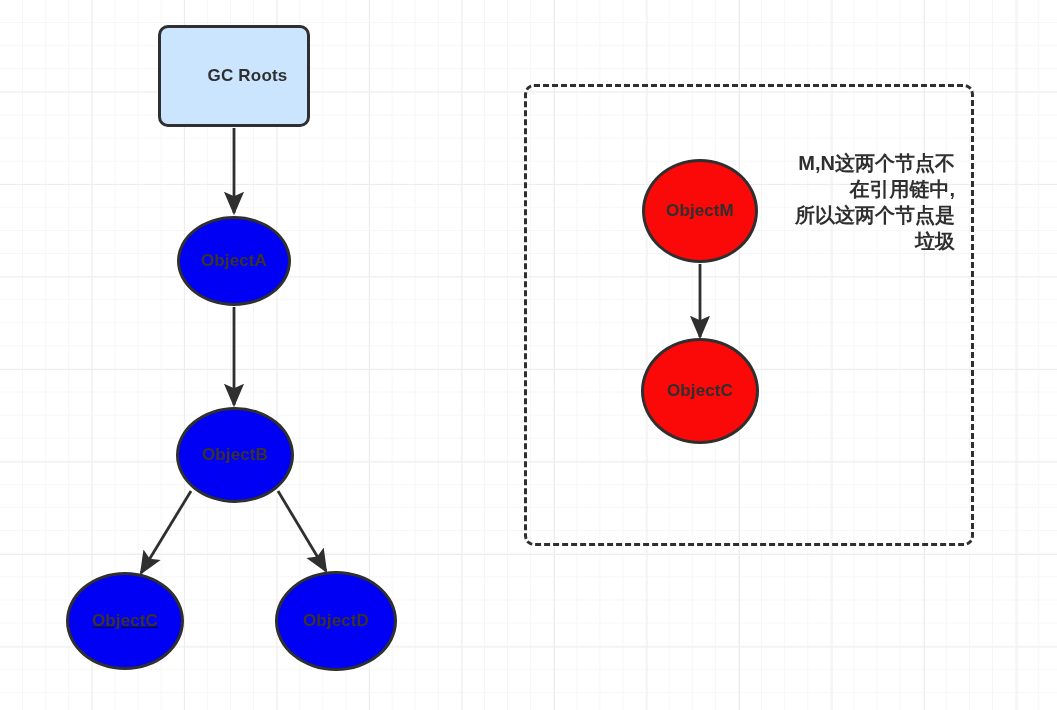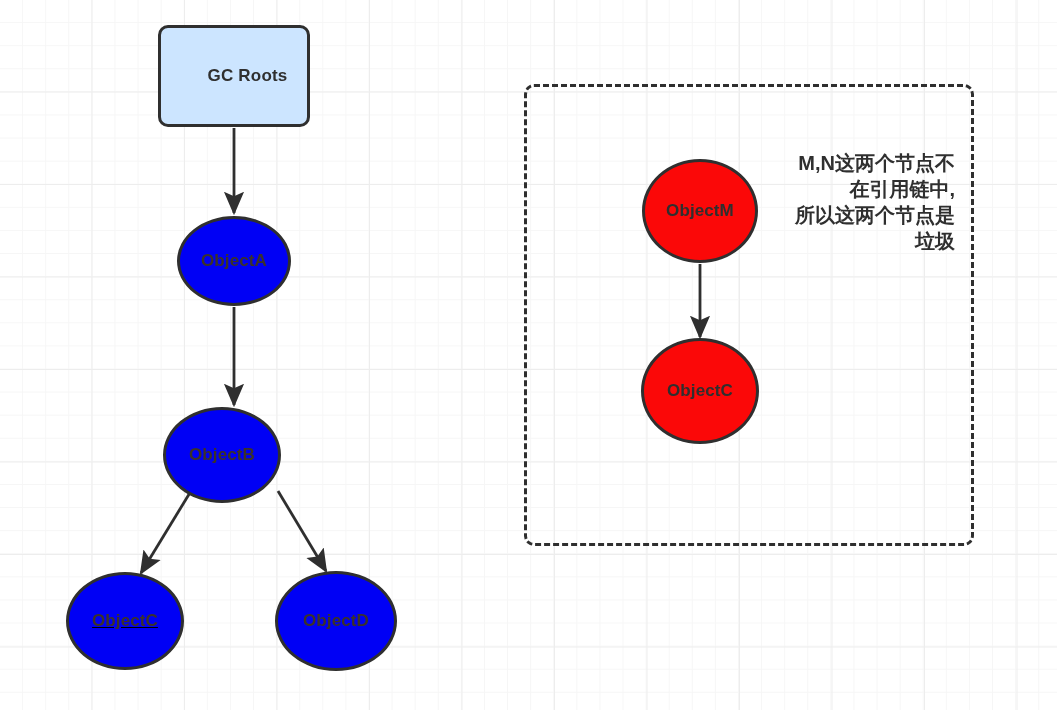--- a/index.html
+++ b/index.html
@@ -110,21 +110,21 @@
   </svg>
 
   <div class="node gcroots-box" style="left:158px; top:25px; width:152px; height:102px;padding-left:27px;">
     <span class="gcroots-label">GC Roots</span>
   </div>
 
   <div class="node ellipse-node live" style="left:177px; top:216px; width:114px; height:90px;justify-content:center;">
     <span class="node-label">ObjectA</span>
   </div>
 
-  <div class="node ellipse-node live" style="left:163px; top:407px; width:118px; height:96px;">
+  <div class="node ellipse-node live" style="left:176px; top:407px; width:118px; height:96px;">
     <span class="node-label">ObjectB</span>
   </div>
 
   <div class="node ellipse-node live" style="left:66px; top:572px; width:118px; height:98px;text-decoration:underline;">
     <span class="node-label">ObjectC</span>
   </div>
 
   <div class="node ellipse-node live" style="left:275px; top:571px; width:122px; height:100px;">
     <span class="node-label">ObjectD</span>
   </div>

